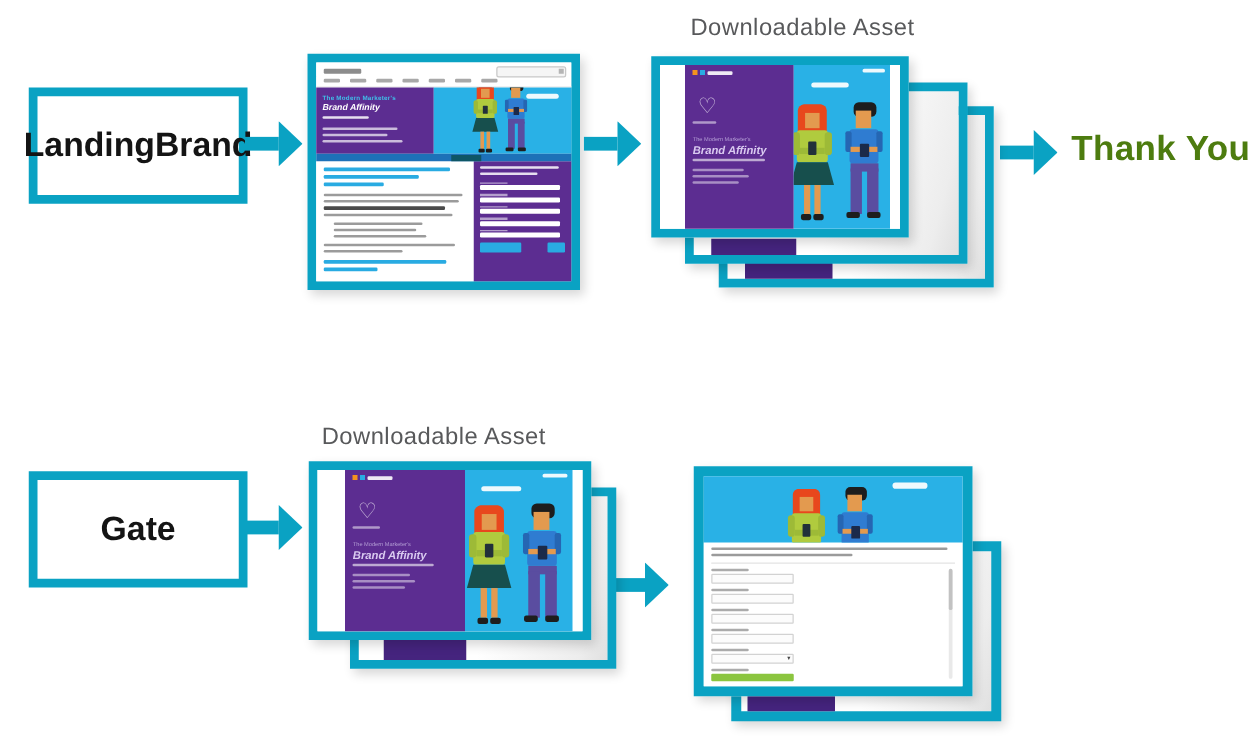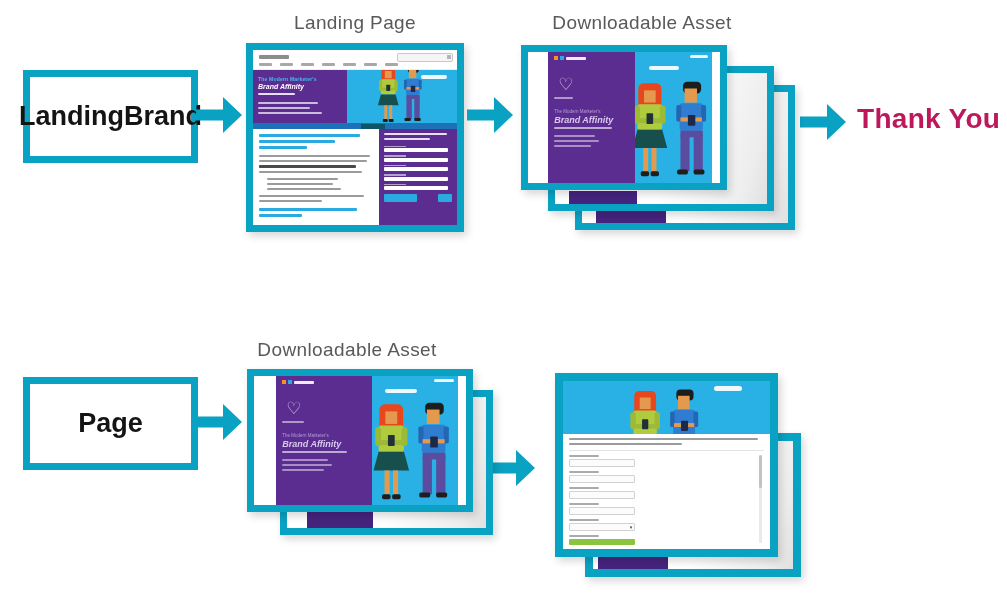--- a/index.html
+++ b/index.html
@@ -6,21 +6,21 @@
   #canvas{position:relative;width:1007px;height:596px;background:#fff;
     font-family:"Liberation Sans",sans-serif;overflow:hidden;}
 
   
   .lbl{position:absolute;font-size:19px;color:#58595b;letter-spacing:.4px;text-align:center;}
   .flowbox{position:absolute;width:161px;height:79px;border:7px solid #0aa2c3;background:#fff;
     display:flex;flex-direction:row;align-items:center;justify-content:center;
     font-weight:bold;font-size:27px;line-height:1.18;color:#141414;text-align:center;}
   .arrow{position:absolute;width:46px;height:36px;}
   .arrow svg{display:block;}
-  .thanks{position:absolute;font-size:28px;font-weight:bold;color:#be185d;letter-spacing:.3px;}
+  .thanks{position:absolute;font-size:28px;font-weight:bold;color:#4d7c0f;letter-spacing:.3px;}
 
   .card{position:absolute;background:#fff;border:7px solid #0aa2c3;
     box-shadow:3px 4px 8px rgba(0,0,0,.16);box-sizing:border-box;}
   .page-back{background:linear-gradient(105deg,#ffffff 55%,#ededed 90%,#e0e0e0 100%);}
   .strip{position:absolute;bottom:0;height:13px;background:#45247e;}
 
   .bar{background:#9b9b9b;border-radius:1px;margin-bottom:3px;height:2px;}
   .bar.cy{background:#29abe2;height:3px;}
   .bar.dk{background:#4a4a4a;height:3px;}
   .bar.wh{background:rgba(255,255,255,.85);}
@@ -116,21 +116,20 @@
         <rect x="57" y="108" width="13" height="6" rx="2" fill="#1e1e1e"></rect>
         <rect x="77" y="108" width="13" height="6" rx="2" fill="#1e1e1e"></rect>
       </symbol>
       <symbol id="arrow-right" viewBox="0 0 46 36">
         <rect x="0" y="12.5" width="27" height="11" fill="#0aa2c3"></rect>
         <polygon points="27,0 46,18 27,36" fill="#0aa2c3"></polygon>
       </symbol>
     </defs>
   </svg>
 
-  <div class="lbl" style="left:246px;top:12px;width:218px">Landing Page</div>
   <div class="lbl" style="left:524px;top:12px;width:236px">Downloadable Asset</div>
 
   <div class="flowbox" style="left:23px;top:70px">
     <div>Landing</div>
     <div>Brand</div>
   </div>
 
   <div class="arrow" style="left:196px;top:97px">
     <svg width="46" height="36">
         <use href="#arrow-right"></use>
@@ -263,21 +262,21 @@
     <svg width="46" height="36">
         <use href="#arrow-right"></use>
       </svg>
   </div>
 
   <div class="thanks" style="left:857px;top:103px">Thank You</div>
 
   <div class="lbl" style="left:237px;top:339px;width:220px">Downloadable Asset</div>
 
   <div class="flowbox" style="left:23px;top:377px">
-    <div>Page</div>
+    <div>Gate</div>
   </div>
 
   <div class="arrow" style="left:196px;top:404px">
     <svg width="46" height="36">
         <use href="#arrow-right"></use>
       </svg>
   </div>
 
   <div class="card page-back" style="left:280px;top:390px;width:213px;height:145px;z-index:1">
     <div class="strip" style="left:20px;width:66px;height:16px"></div>

